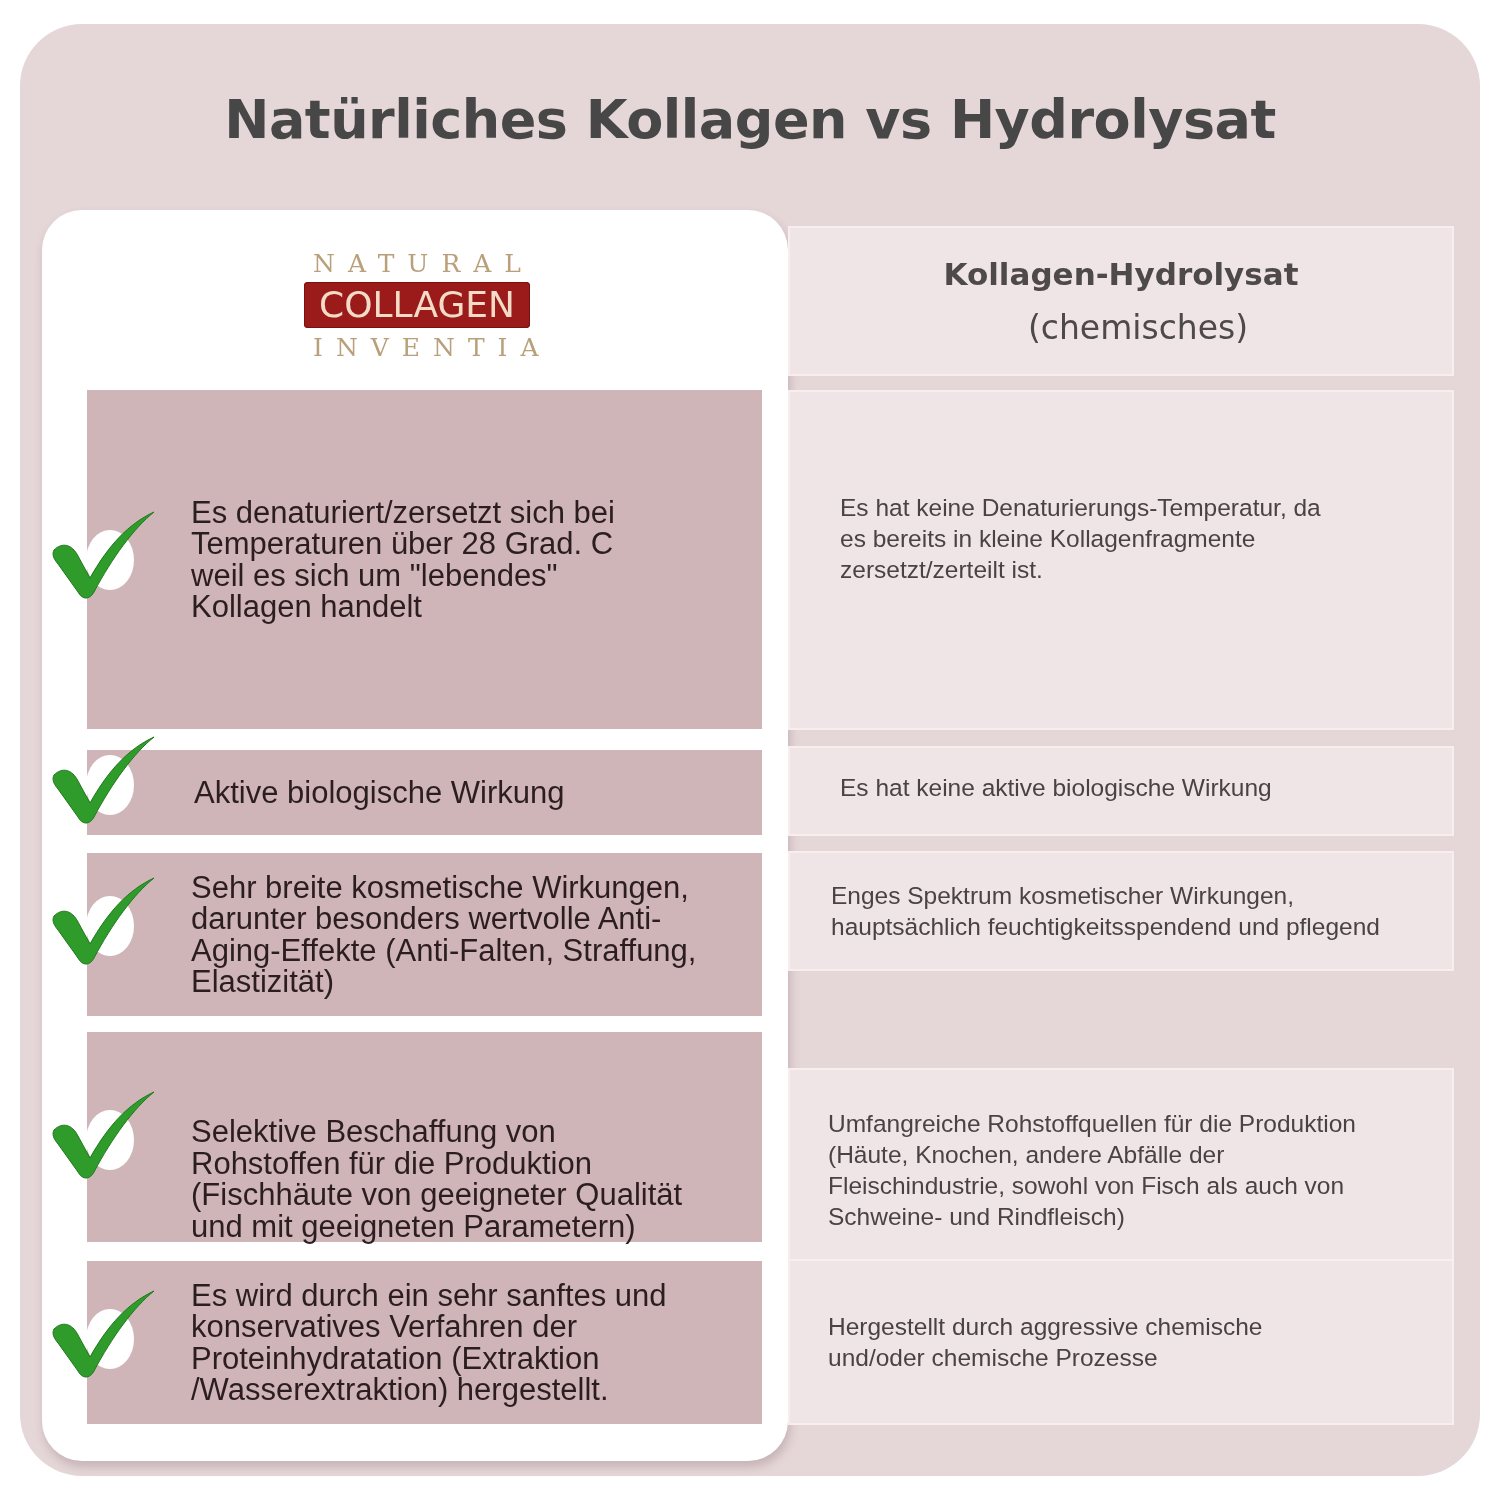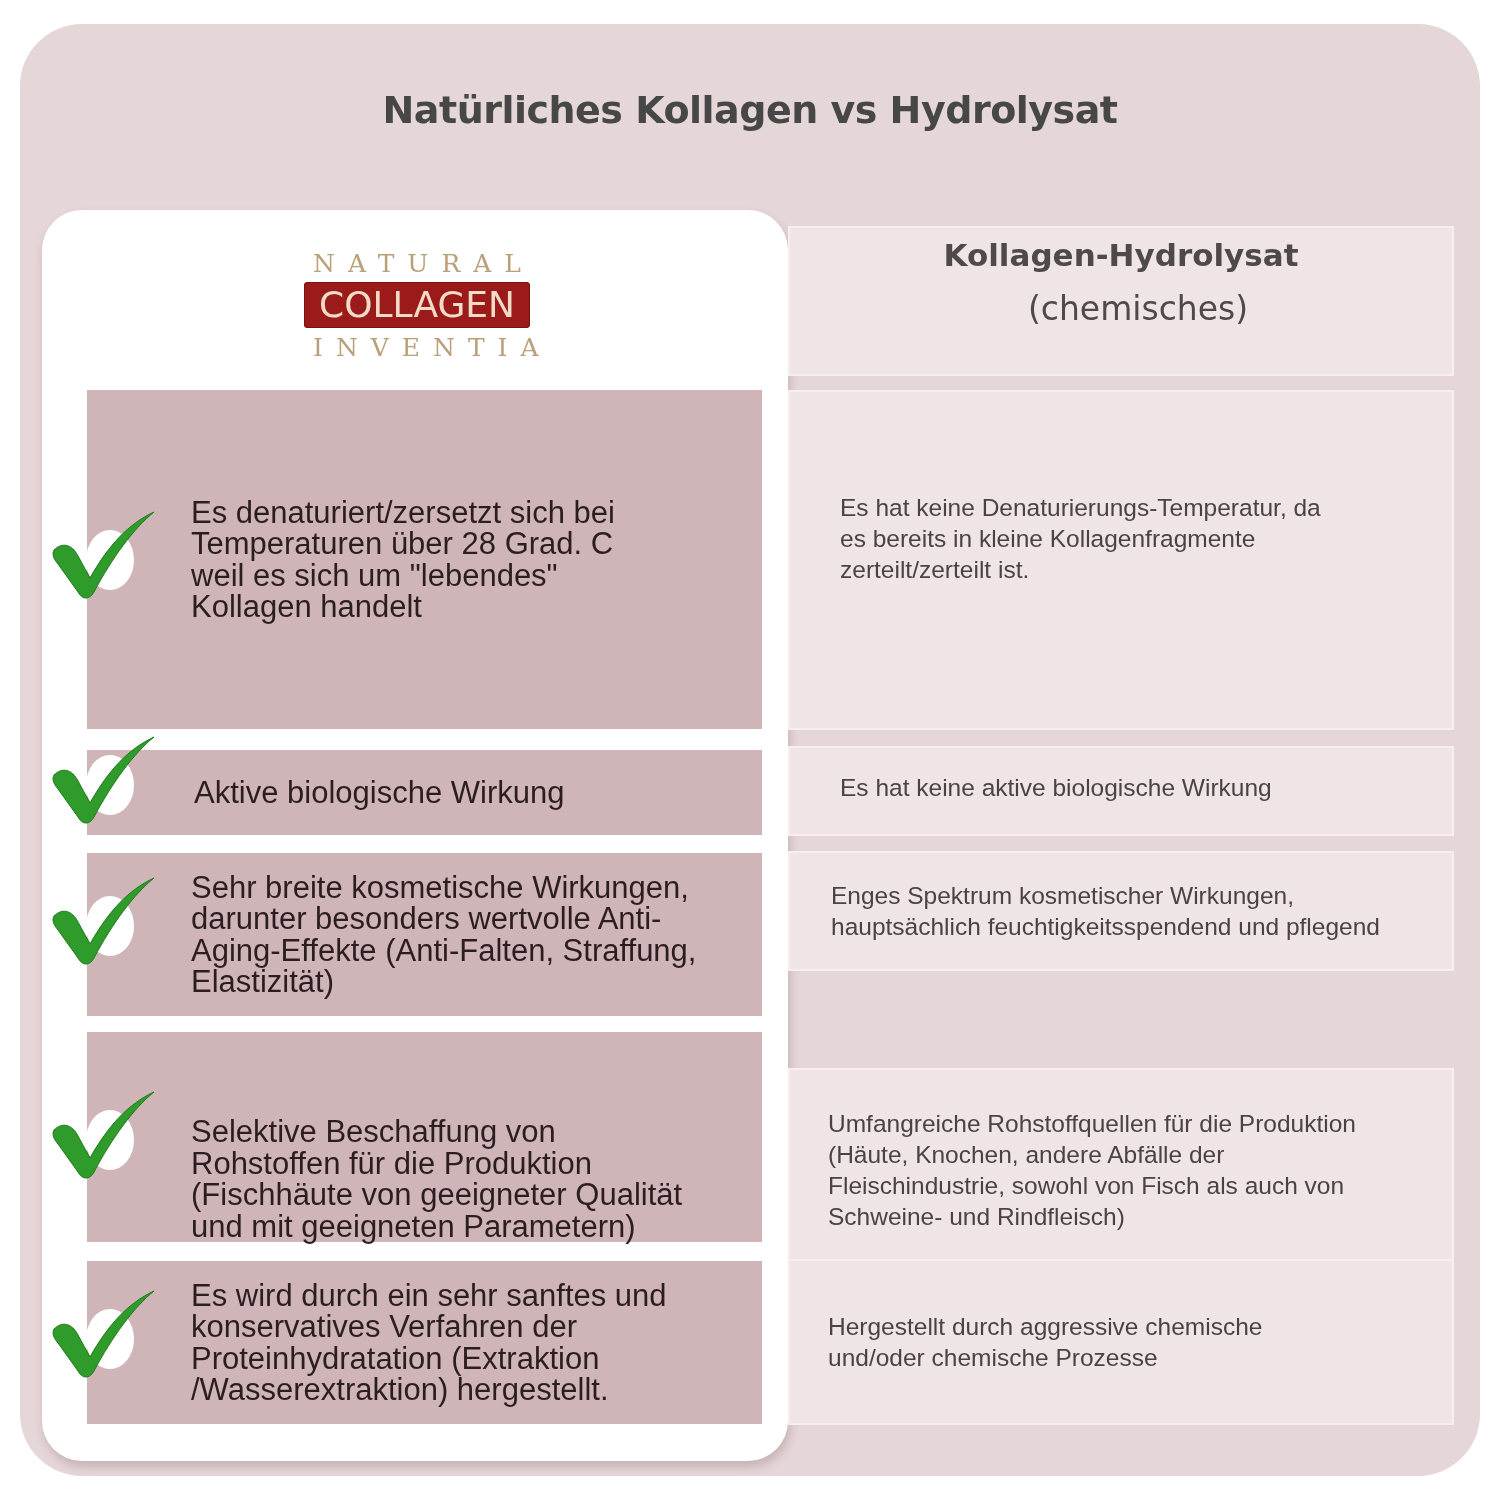--- a/index.html
+++ b/index.html
@@ -6,21 +6,21 @@
     body {
       width:1500px; height:1500px; background:#ffffff; position:relative; overflow:hidden;
       font-family:"Liberation Sans", sans-serif;
     }
     .outer {
       position:absolute; left:20px; top:24px; width:1460px; height:1452px;
       background:#e5d6d8; border-radius:62px;
     }
     .title {
       position:absolute; left:0; top:88px; width:1500px; text-align:center;
-      font-family:"DejaVu Sans", sans-serif; font-weight:bold; font-size:38px;
+      font-family:"DejaVu Sans", sans-serif; font-weight:bold; font-size:54px;
       color:#474747; letter-spacing:-0.5px;
     }
     .white-card {
       position:absolute; left:42px; top:210px; width:746px; height:1251px;
       background:#ffffff; border-radius:40px;
       box-shadow: 2px 6px 10px rgba(120,90,95,0.28);
     }
     .logo { position:absolute; left:300px; top:250px; width:234px; height:120px; text-align:center; }
     .logo-top, .logo-bottom {
       font-family:"DejaVu Serif", serif; font-size:25px; color:#b9a07a;
@@ -37,21 +37,21 @@
       color:#2c1e20; font-family:"Liberation Sans", sans-serif; font-size:31px; line-height:31.5px;
       box-sizing:border-box; display:flex; align-items:center; padding-left:104px; padding-right:24px;margin-left:11px;
     }
     .rcell {
       position:absolute; left:788px; width:666px; background:#efe5e6;
       border:2px solid #f8eeee; box-sizing:border-box;
       color:#4a4343; font-family:"Liberation Sans", sans-serif; font-size:24.5px; line-height:31px;
       display:flex; align-items:center; padding-right:40px;
     }
     .rhead {
-      justify-content:flex-start; flex-direction:column; text-align:center; padding-right:0;
+      justify-content:center; flex-direction:column; text-align:center; padding-right:0;
       font-family:"DejaVu Sans", sans-serif; color:#4e4a4a;
     }
     .rhead .h1 { font-weight:bold; font-size:31px; line-height:54px; }
     .rhead .h2 { font-size:33px; line-height:54px;margin-left:34px; }
     .check {
       position:absolute; width:100px; height:90px;
     }
     .check .disc {
       position:absolute; left:36px; top:22px; width:48px; height:60px;
       background:#ffffff; border-radius:50%;
@@ -75,21 +75,21 @@
 
 <div class="rcell rhead" style="top:226px; height:150px;">
   <div class="h1">Kollagen-Hydrolysat</div>
   <div class="h2">(chemisches)</div>
 </div>
 
 <div class="lcell" style="top:390px; height:339px; padding-right:130px;">
   <span>Es denaturiert/zersetzt sich bei Temperaturen über 28 Grad. C weil es sich um "lebendes" Kollagen handelt</span>
 </div>
 <div class="rcell" style="top:390px; height:340px; padding-left:50px; align-items:flex-start; padding-top:100px; padding-right:100px;">
-  <span>Es hat keine Denaturierungs-Temperatur, da es bereits in kleine Kollagenfragmente zerteilt/zerteilt ist.</span>
+  <span>Es hat keine Denaturierungs-Temperatur, da es bereits in kleine Kollagenfragmente zersetzt/zerteilt ist.</span>
 </div>
 
 <div class="lcell" style="top:750px; height:85px; padding-left:107px;">
   <span>Aktive biologische Wirkung</span>
 </div>
 <div class="rcell" style="top:746px; height:90px; padding-left:50px; padding-bottom:8px;">
   <span>Es hat keine aktive biologische Wirkung</span>
 </div>
 
 <div class="lcell" style="top:853px; height:163px; padding-right:30px;">

